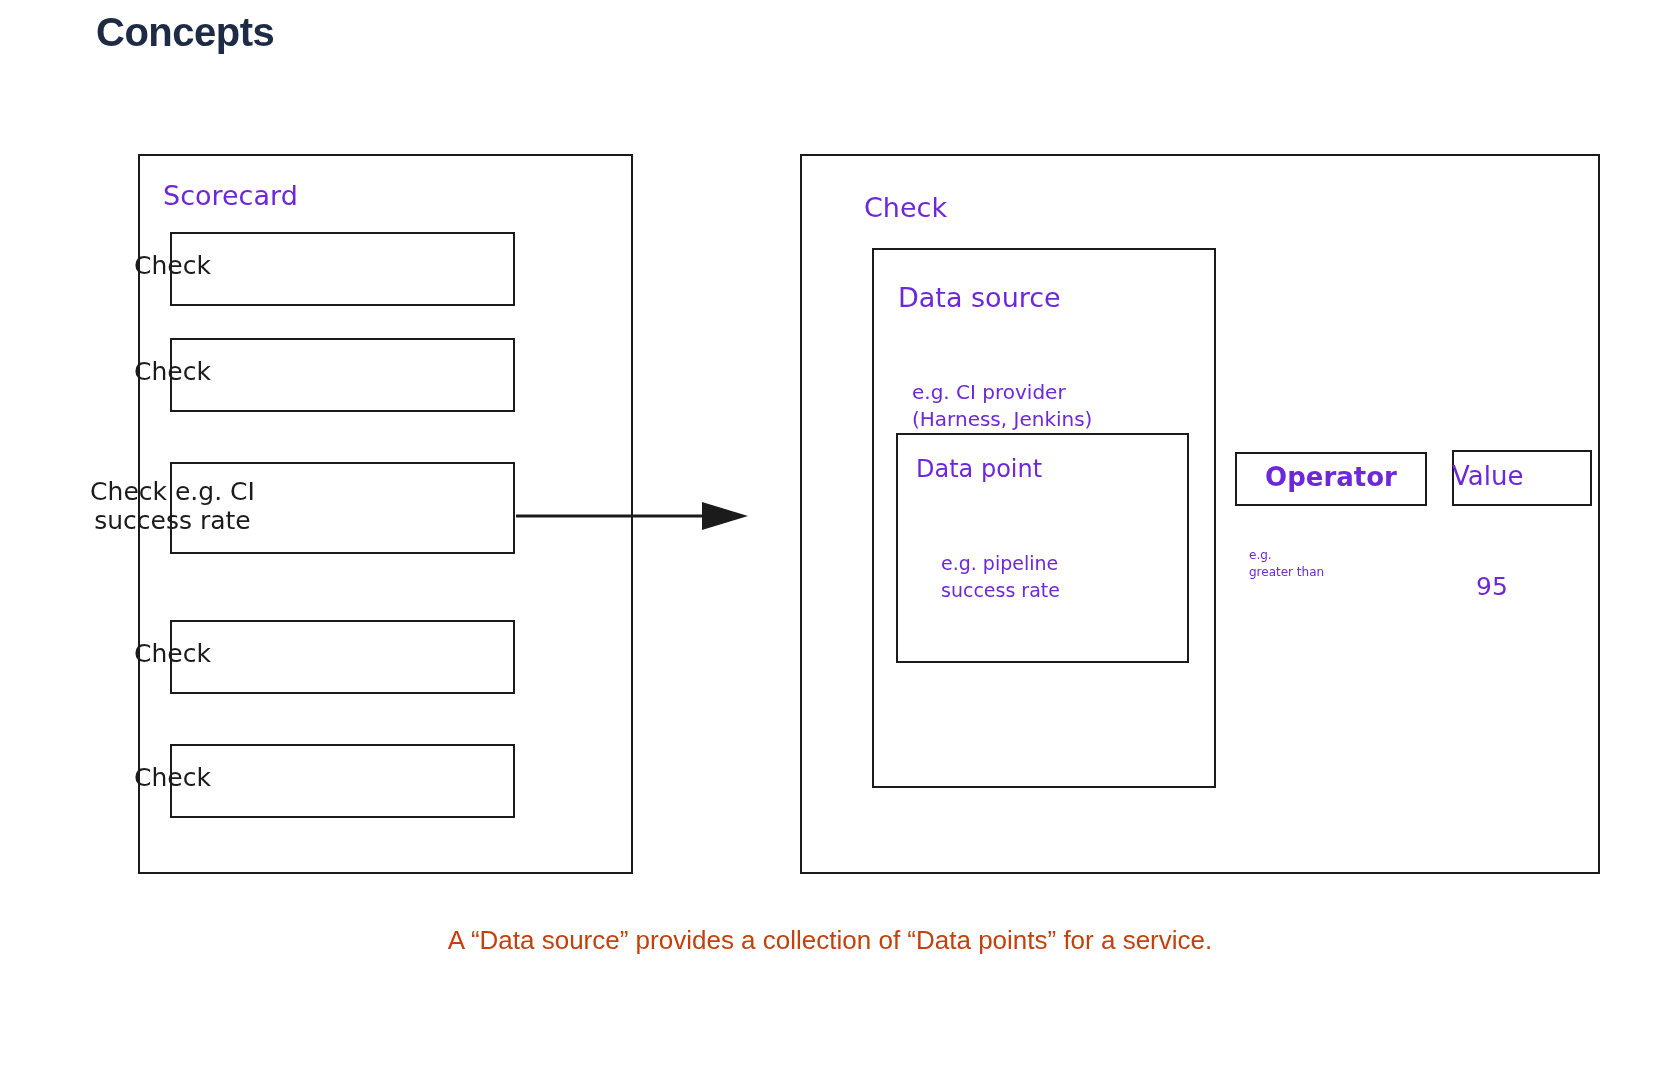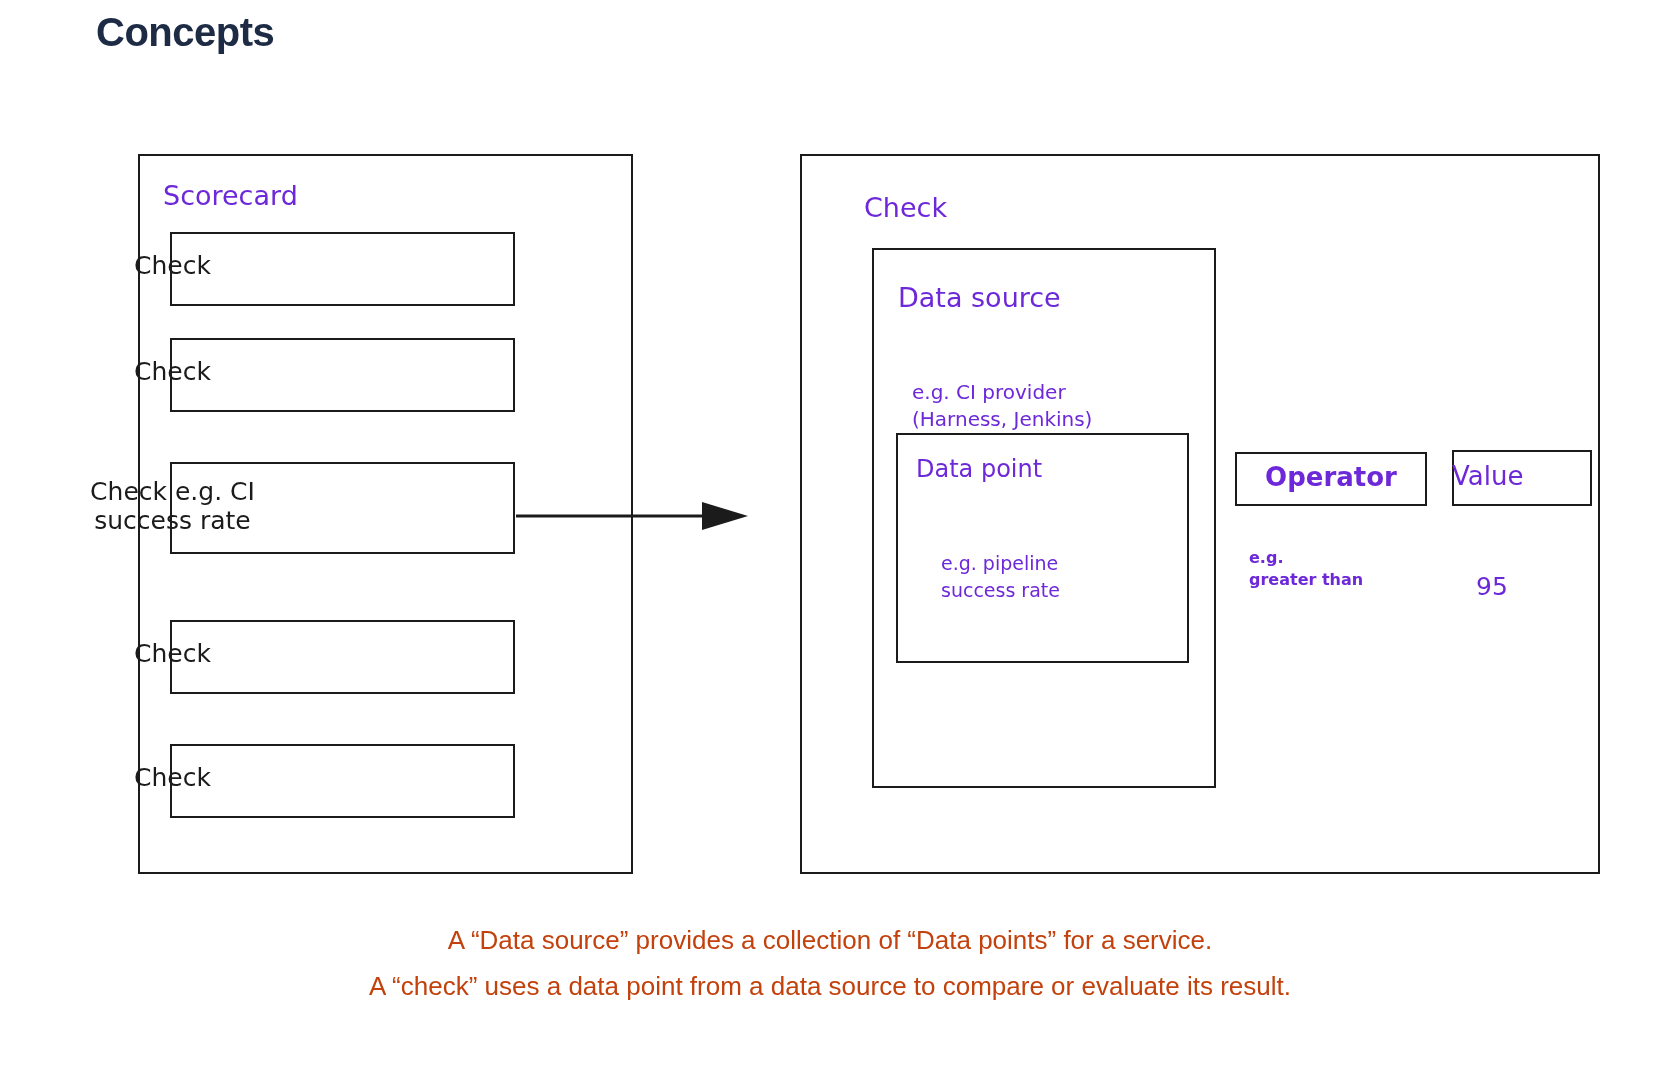--- a/index.html
+++ b/index.html
@@ -136,23 +136,22 @@
   #operator-label {
     left: 1235px;
     top: 462px;
     width: 192px;
     text-align: center;
     font-size: 26px;
   }
   #operator-eg {
     left: 1249px;
     top: 547px;
-    font-size: 16px;
+    font-size: 12px;
     line-height: 1.4;
-    font-weight: bold;
   }
 
   #value-box {
     left: 1452px;
     top: 450px;
     width: 140px;
     height: 56px;
   }
   #value-label {
     left: 1452px;
@@ -239,14 +238,13 @@
 greater than</div>
 
   <div class="box" id="value-box"></div>
   <div class="label-hand" id="value-label" style="white-space: pre;">Value</div>
   <div class="label-hand" id="value-number" style="white-space: pre; margin-top: 28px;">95</div>
 
 </div>
 
 <div id="caption">
   <div>A “Data source” provides a collection of “Data points” for a service.</div>
-  <div>A “check” uses a data point from a data source to compare or evaluate its result.</div>
 </div>
 
 </body></html>

